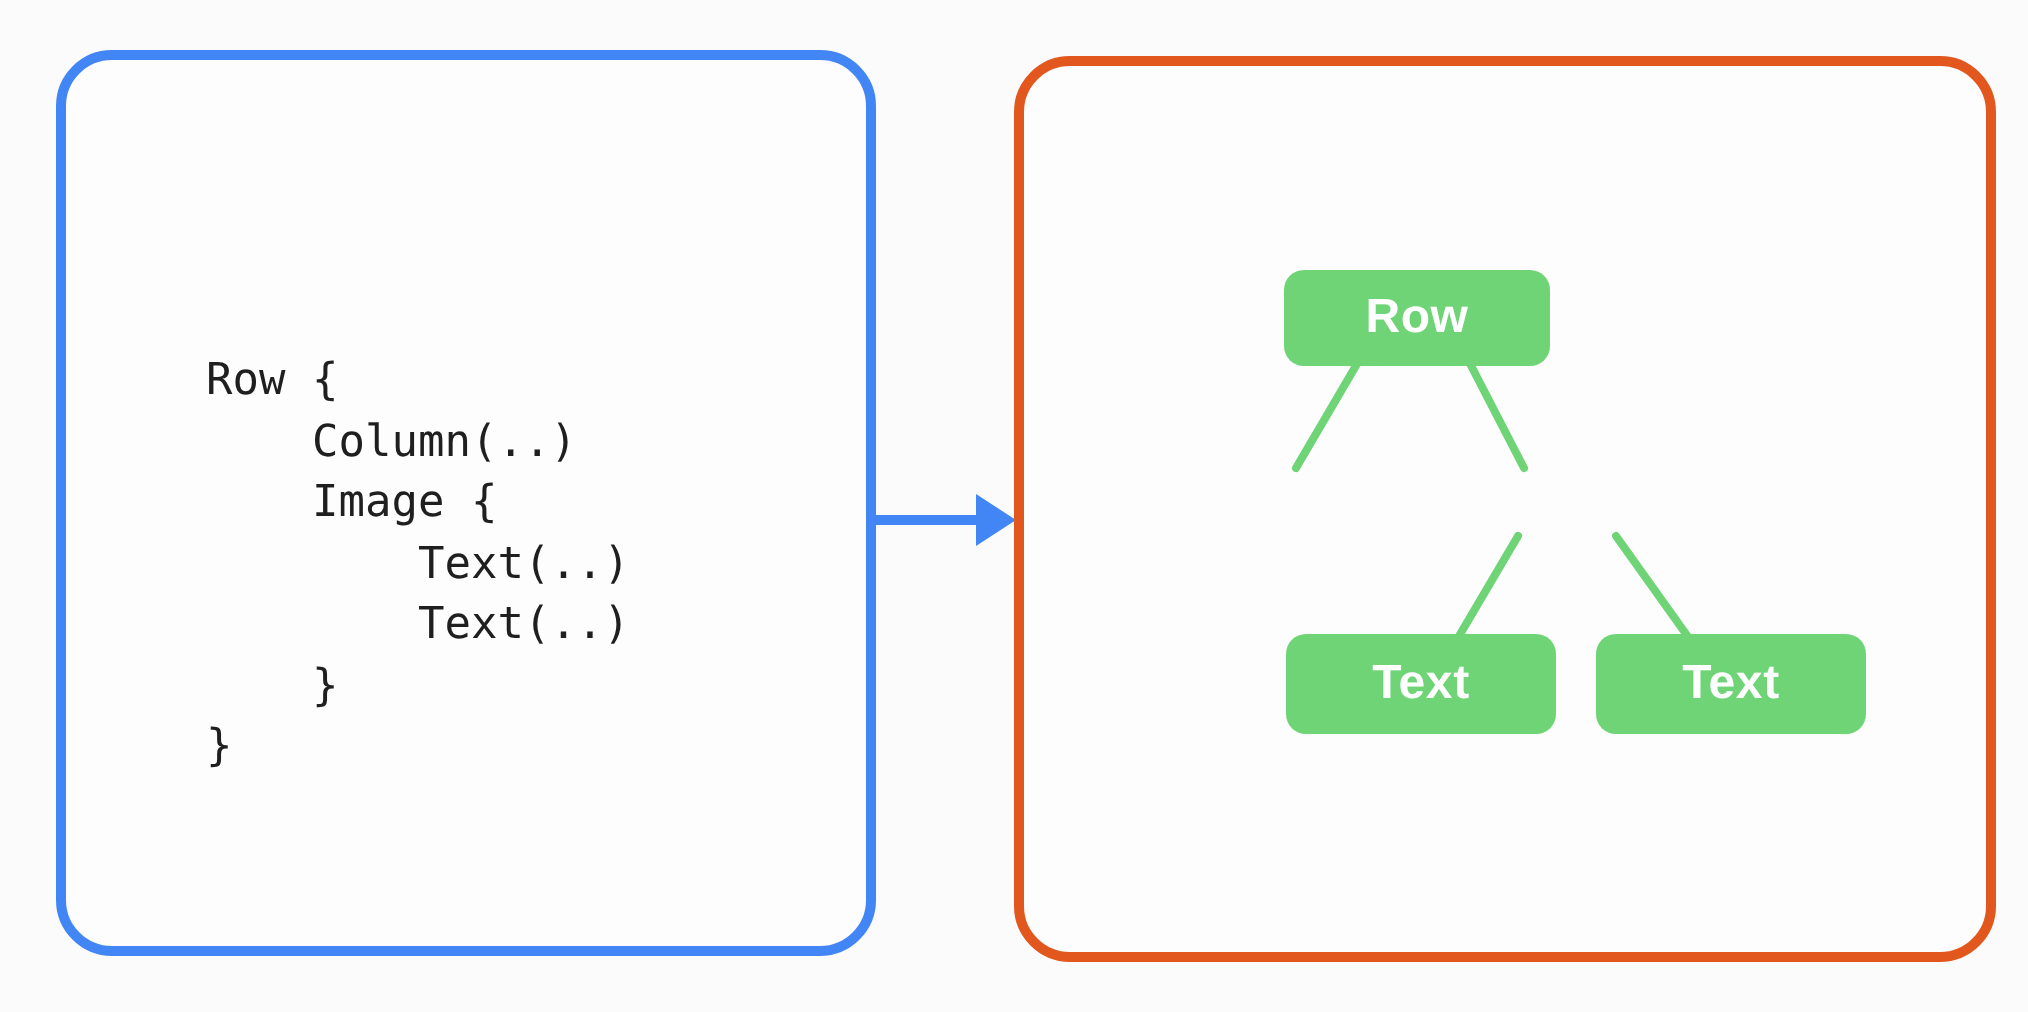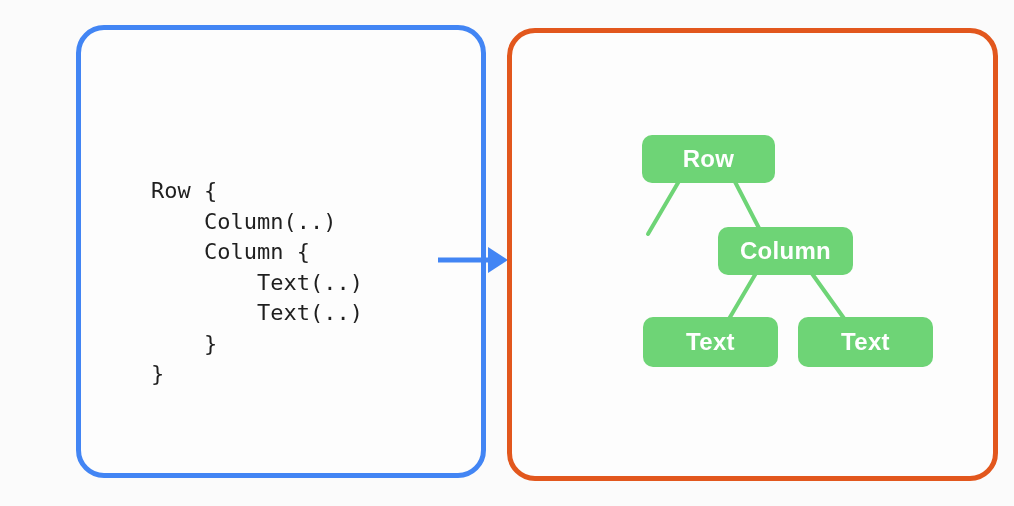--- a/index.html
+++ b/index.html
@@ -21,21 +21,20 @@
   .stage{position:relative;width:1014px;height:506px;}
   .panel{
     position:absolute;
     background:var(--panel-bg);
     border-radius:28px;
     box-sizing:border-box;
   }
   .panel--code{
     left:28px;top:25px;width:410px;height:453px;
     border:5px solid var(--blue);
-    margin-left:48px;
   }
   .panel--tree{
     left:507px;top:28px;width:491px;height:453px;
     border:5px solid var(--orange);
   }
   .code{
     position:absolute;left:70px;top:146px;
     font-family:"DejaVu Sans Mono","Liberation Mono",monospace;
     font-size:22px;line-height:30.5px;
     color:var(--code-text);
@@ -62,21 +61,21 @@
 </style>
 </head>
 <body>
 
 <div class="stage">
 
   <div class="panel panel--code">
     <div class="code">
       <div class="code-line">Row {</div>
       <div class="code-line">    Column(..)</div>
-      <div class="code-line">    Column {</div>
+      <div class="code-line">    Image {</div>
       <div class="code-line">        Text(..)</div>
       <div class="code-line">        Text(..)</div>
       <div class="code-line">    }</div>
       <div class="code-line">}</div>
     </div>
   </div>
 
   <svg class="arrow-svg" width="74" height="36" viewBox="0 0 74 36" aria-hidden="true">
     <line class="arrow-shaft" x1="2" y1="18" x2="58" y2="18"></line>
     <polygon class="arrow-head" points="52,5 72,18 52,31"></polygon>
@@ -86,23 +85,20 @@
     <svg class="edges-svg" width="481" height="443" viewBox="0 0 481 443" aria-hidden="true">
       <line class="edge" x1="170" y1="143" x2="136" y2="201"></line>
       <line class="edge" x1="220" y1="143" x2="250" y2="201"></line>
       <line class="edge" x1="247" y1="235" x2="214" y2="291"></line>
       <line class="edge" x1="296" y1="235" x2="336" y2="291"></line>
     </svg>
 
     <div class="node node--row">
       <span>Row</span>
     </div>
-    <div class="node node--column">
-      <span>Column</span>
-    </div>
     <div class="node node--text1">
       <span>Text</span>
     </div>
     <div class="node node--text2">
       <span>Text</span>
     </div>
   </div>
 
 </div>
 

